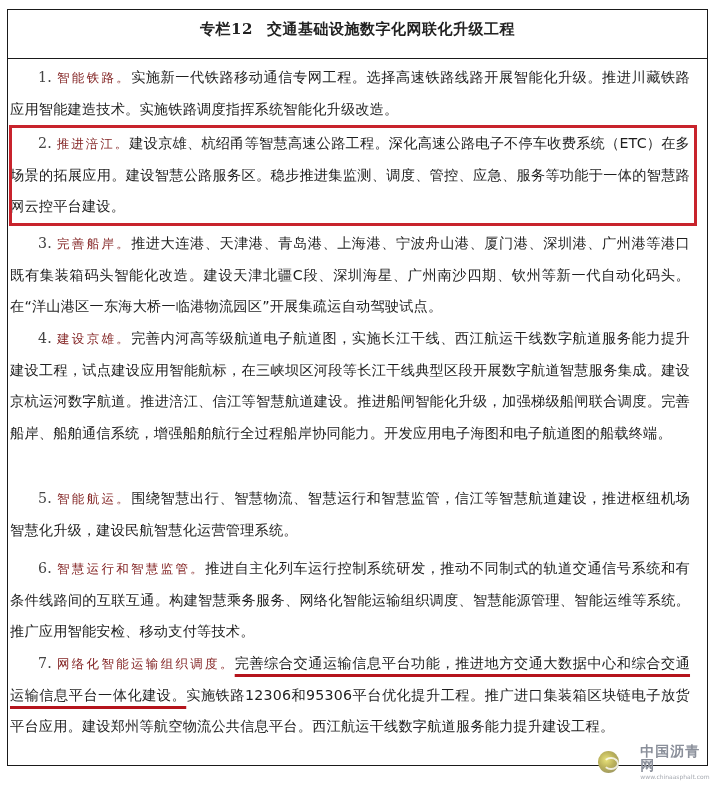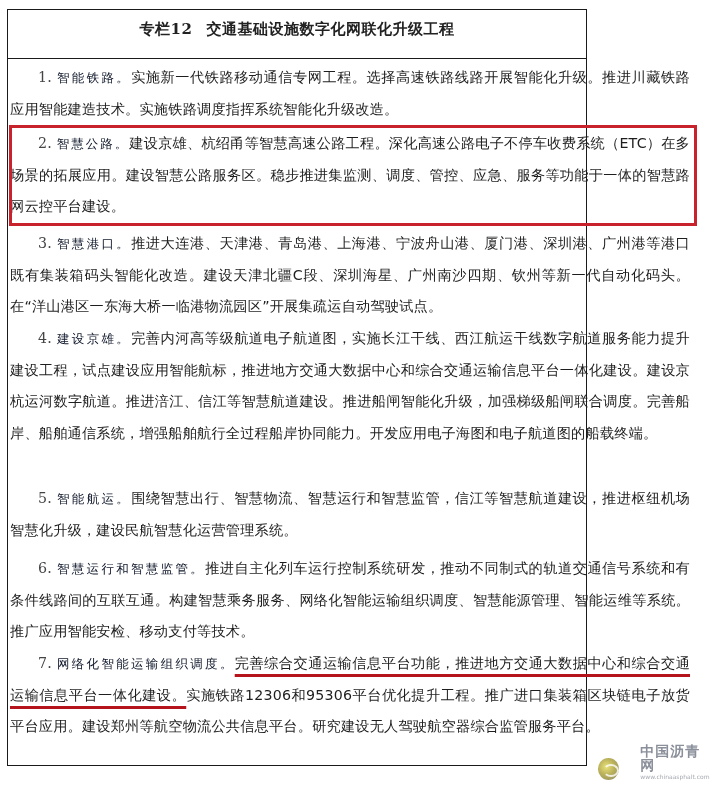--- a/index.html
+++ b/index.html
@@ -12,21 +12,21 @@
       height: 789px;
       position: relative;
       overflow: hidden;
       font-family: "DejaVu Sans", "Liberation Sans", sans-serif;
       color: #1a1a1a;
     }
     .doc-box {
       position: absolute;
       left: 7px;
       top: 9px;
-      width: 580px;
+      width: 701px;
       height: 757px;
       border: 1.5px solid #1a1a1a;
       box-sizing: border-box;
     }
     .doc-header {
       position: absolute;
       left: 0;
       top: 0;
       width: 100%;
       height: 49px;
@@ -54,21 +54,21 @@
       line-height: 31.5px;
       letter-spacing: 0.2px;
       color: #1e1e1e;
     }
     .section p { margin: 0; text-indent: 28px; text-align: justify; }
     .sec-num {
       color: #444;
       font-family: "DejaVu Serif", "Liberation Serif", serif;
     }
     .sec-head {
-      color: #0f172a;
+      color: #7f1d1d;
       font-family: "DejaVu Serif", "Liberation Serif", serif;
       font-size: 12.5px;
       letter-spacing: 2px;
     }
     .highlight-box {
       position: absolute;
       left: 9px;
       top: 125px;
       width: 688px;
       height: 101px;
@@ -80,21 +80,21 @@
       text-decoration: underline;
       text-decoration-color: #b5141c;
       text-decoration-thickness: 2.5px;
       text-underline-offset: 6px;
     }
     .watermark {
       position: absolute;
       left: 598px;
       top: 744px;
       display: flex;
-      align-items: flex-end;
+      align-items: center;
       gap: 21px;
     }
     .wm-logo {
       width: 22px;
       height: 22px;
       border-radius: 50%;
       background: radial-gradient(circle at 40% 40%, #e9e27a 0%, #b9b05a 45%, #8e8a6a 100%);
       position: relative;
     }
     .wm-logo::after {
@@ -136,57 +136,57 @@
 <div class="section" style="top:62px;">
   <p>
     <span class="sec-num">1.</span>
     <span class="sec-head">智能铁路。</span><span>实施新一代铁路移动通信专网工程。选择高速铁路线路开展智能化升级。推进川藏铁路应用智能建造技术。实施铁路调度指挥系统智能化升级改造。</span>
   </p>
 </div>
 
 <div class="section" style="top:128px;">
   <p>
     <span class="sec-num">2.</span>
-    <span class="sec-head">智慧公路。</span><span>建设京雄、杭绍甬等智慧高速公路工程。深化高速公路电子不停车收费系统（ETC）在多场景的拓展应用。建设智慧公路服务区。稳步推进集监测、调度、管控、应急、服务等功能于一体的智慧路网云控平台建设。</span>
+    <span class="sec-head">推进涪江。</span><span>建设京雄、杭绍甬等智慧高速公路工程。深化高速公路电子不停车收费系统（ETC）在多场景的拓展应用。建设智慧公路服务区。稳步推进集监测、调度、管控、应急、服务等功能于一体的智慧路网云控平台建设。</span>
   </p>
 </div>
 <div class="highlight-box"></div>
 
 <div class="section" style="top:228px;">
   <p>
     <span class="sec-num">3.</span>
-    <span class="sec-head">智慧港口。</span><span>推进大连港、天津港、青岛港、上海港、宁波舟山港、厦门港、深圳港、广州港等港口既有集装箱码头智能化改造。建设天津北疆C段、深圳海星、广州南沙四期、钦州等新一代自动化码头。在“洋山港区一东海大桥一临港物流园区”开展集疏运自动驾驶试点。</span>
+    <span class="sec-head">完善船岸。</span><span>推进大连港、天津港、青岛港、上海港、宁波舟山港、厦门港、深圳港、广州港等港口既有集装箱码头智能化改造。建设天津北疆C段、深圳海星、广州南沙四期、钦州等新一代自动化码头。在“洋山港区一东海大桥一临港物流园区”开展集疏运自动驾驶试点。</span>
   </p>
 </div>
 
 <div class="section" style="top:323px;">
   <p>
     <span class="sec-num">4.</span>
-    <span class="sec-head">建设京雄。</span><span>完善内河高等级航道电子航道图，实施长江干线、西江航运干线数字航道服务能力提升建设工程，试点建设应用智能航标，推进地方交通大数据中心和综合交通运输信息平台一体化建设。建设京杭运河数字航道。推进涪江、信江等智慧航道建设。推进船闸智能化升级，加强梯级船闸联合调度。完善船岸、船舶通信系统，增强船舶航行全过程船岸协同能力。开发应用电子海图和电子航道图的船载终端。</span>
+    <span class="sec-head">建设京雄。</span><span>完善内河高等级航道电子航道图，实施长江干线、西江航运干线数字航道服务能力提升建设工程，试点建设应用智能航标，在三峡坝区河段等长江干线典型区段开展数字航道智慧服务集成。建设京杭运河数字航道。推进涪江、信江等智慧航道建设。推进船闸智能化升级，加强梯级船闸联合调度。完善船岸、船舶通信系统，增强船舶航行全过程船岸协同能力。开发应用电子海图和电子航道图的船载终端。</span>
   </p>
 </div>
 
 <div class="section" style="top:483px;">
   <p>
     <span class="sec-num">5.</span>
     <span class="sec-head">智能航运。</span><span>围绕智慧出行、智慧物流、智慧运行和智慧监管，信江等智慧航道建设，推进枢纽机场智慧化升级，建设民航智慧化运营管理系统。</span>
   </p>
 </div>
 
 <div class="section" style="top:553px;">
   <p>
     <span class="sec-num">6.</span>
     <span class="sec-head">智慧运行和智慧监管。</span><span>推进自主化列车运行控制系统研发，推动不同制式的轨道交通信号系统和有条件线路间的互联互通。构建智慧乘务服务、网络化智能运输组织调度、智慧能源管理、智能运维等系统。推广应用智能安检、移动支付等技术。</span>
   </p>
 </div>
 
 <div class="section" style="top:648px;">
   <p>
     <span class="sec-num">7.</span>
-    <span class="sec-head">网络化智能运输组织调度。</span><span class="red-underline">完善综合交通运输信息平台功能，推进地方交通大数据中心和综合交通运输信息平台一体化建设。</span><span>实施铁路12306和95306平台优化提升工程。推广进口集装箱区块链电子放货平台应用。建设郑州等航空物流公共信息平台。研究建设无人驾驶航空器综合监管服务平台。</span>
+    <span class="sec-head">网络化智能运输组织调度。</span><span class="red-underline">完善综合交通运输信息平台功能，推进地方交通大数据中心和综合交通运输信息平台一体化建设。</span><span>实施铁路12306和95306平台优化提升工程。推广进口集装箱区块链电子放货平台应用。建设郑州等航空物流公共信息平台。西江航运干线数字航道服务能力提升建设工程。</span>
   </p>
 </div>
 
 <div class="watermark">
   <div class="wm-logo"></div>
   <div class="wm-text">
     <span class="wm-name">中国沥青网</span>
     <span class="wm-url">www.chinaasphalt.com</span>
   </div>
 </div>

